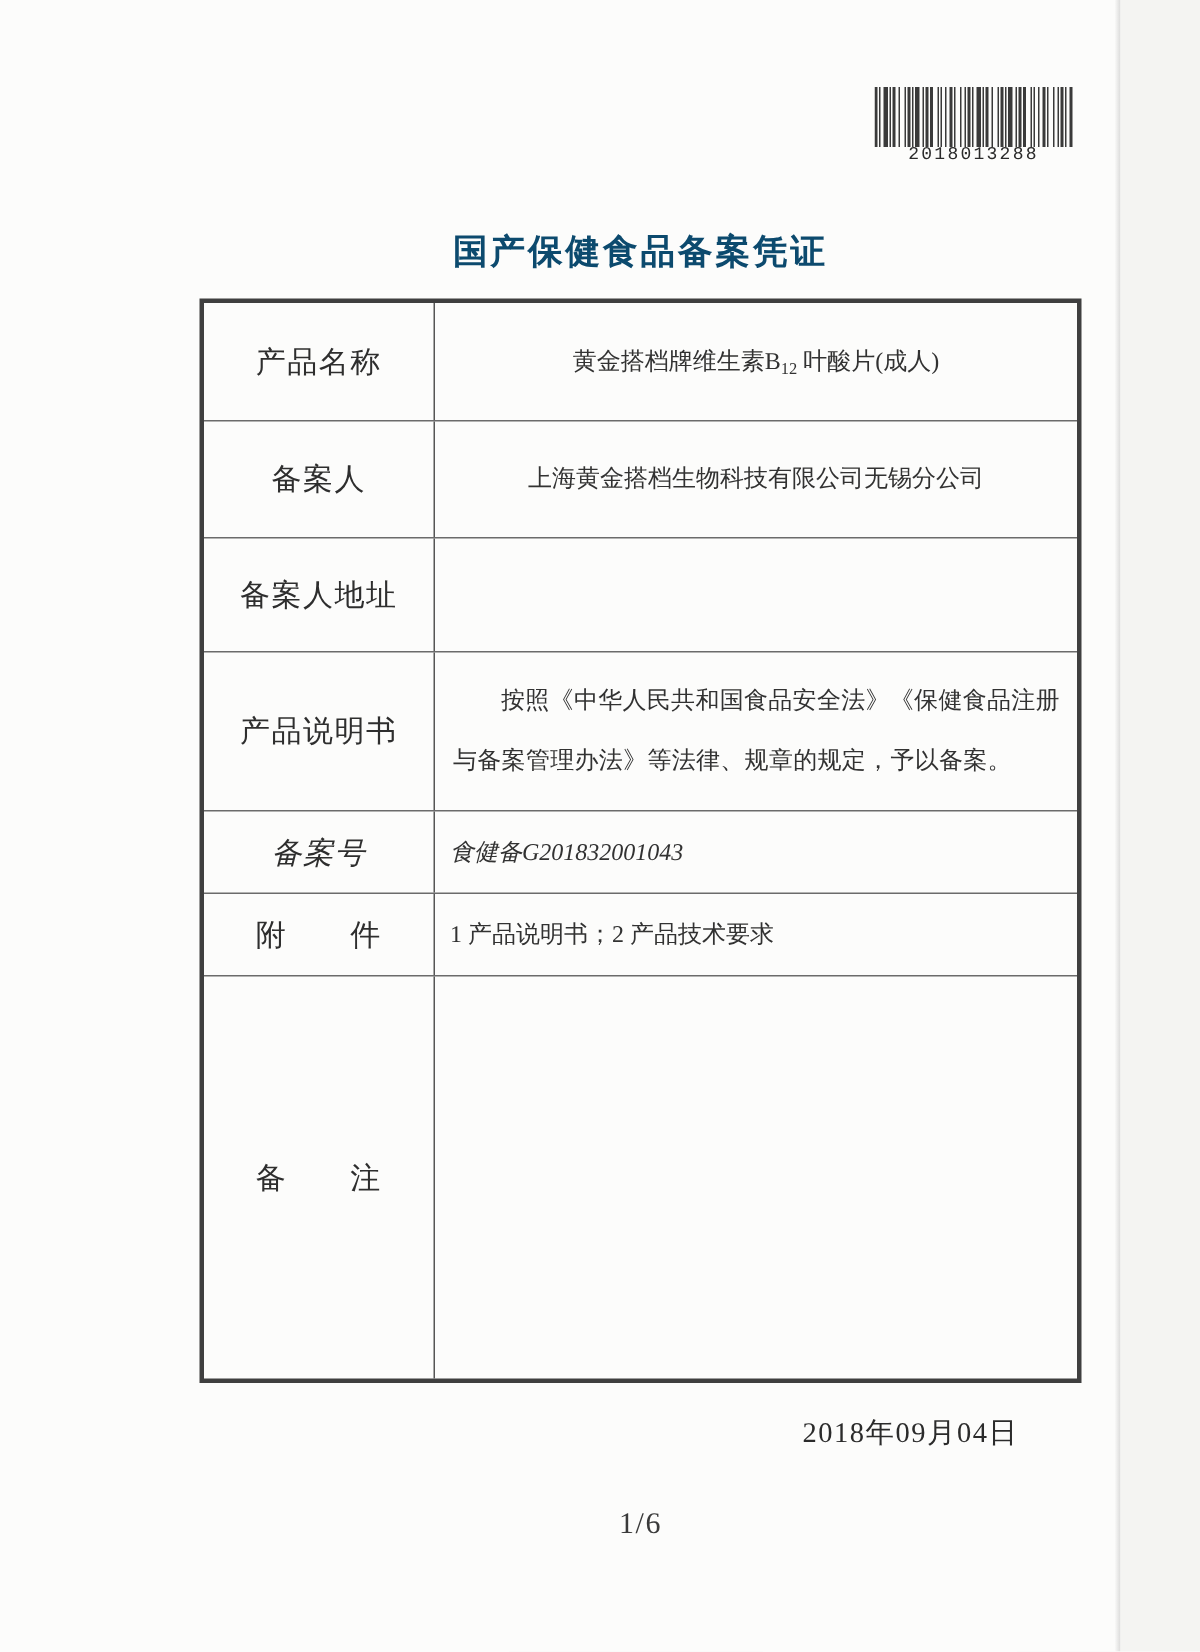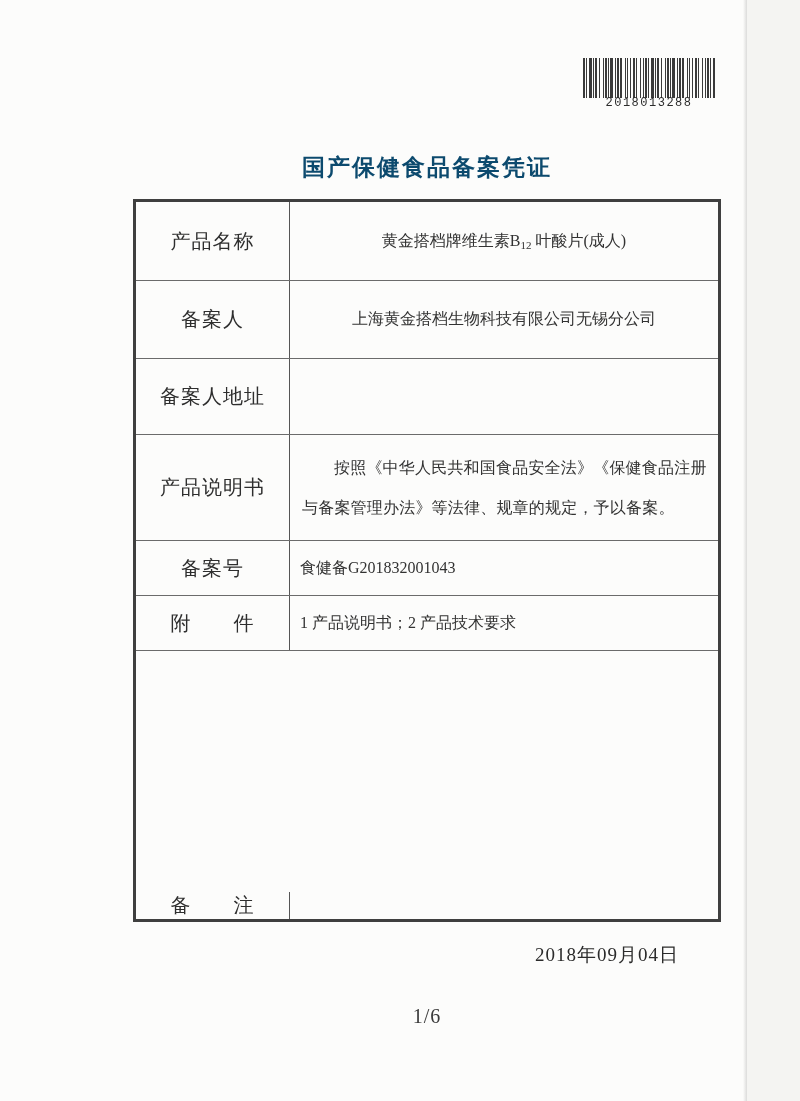--- a/index.html
+++ b/index.html
@@ -80,21 +80,21 @@
     display: flex;
     flex-direction: column;
     background: transparent;
   }
   .t-row {
     display: flex;
     flex-direction: row;
     border-bottom: 1px solid #6b6b6b;
     box-sizing: border-box;
   }
-  .t-row:last-child { border-bottom: none; align-items: flex-end; }
+  .t-row:last-child { border-bottom: none; }
   .t-row .cell-label {
     flex: 0 0 154px;
     border-right: 1px solid #555;
     box-sizing: border-box;
     display: flex;
     align-items: center;
     justify-content: center;
     font-size: 20px;
     letter-spacing: 1px;
     color: #2e2e2e;
@@ -112,21 +112,21 @@
   .cell-value.para   { padding: 6px 8px 6px 12px; }
   .cell-value.para .para-text {
     text-indent: 2em;
     line-height: 2.45;
     letter-spacing: 0.2px;
   }
   .row-product   { height: 79px; }
   .row-person    { height: 78px; }
   .row-address   { height: 76px; }
   .row-concl     { height: 106px; }
-  .row-number    { height: 55px; }
+  .row-number    { height: 55px; font-style: italic; }
   .row-attach    { height: 55px; }
   .row-remarks   { flex: 1 1 auto; }
   .row-remarks .cell-value { min-height: 100%; }
 
   sub.b12 {
     font-size: 11px;
     vertical-align: -3px;
     line-height: 0;
   }
 

